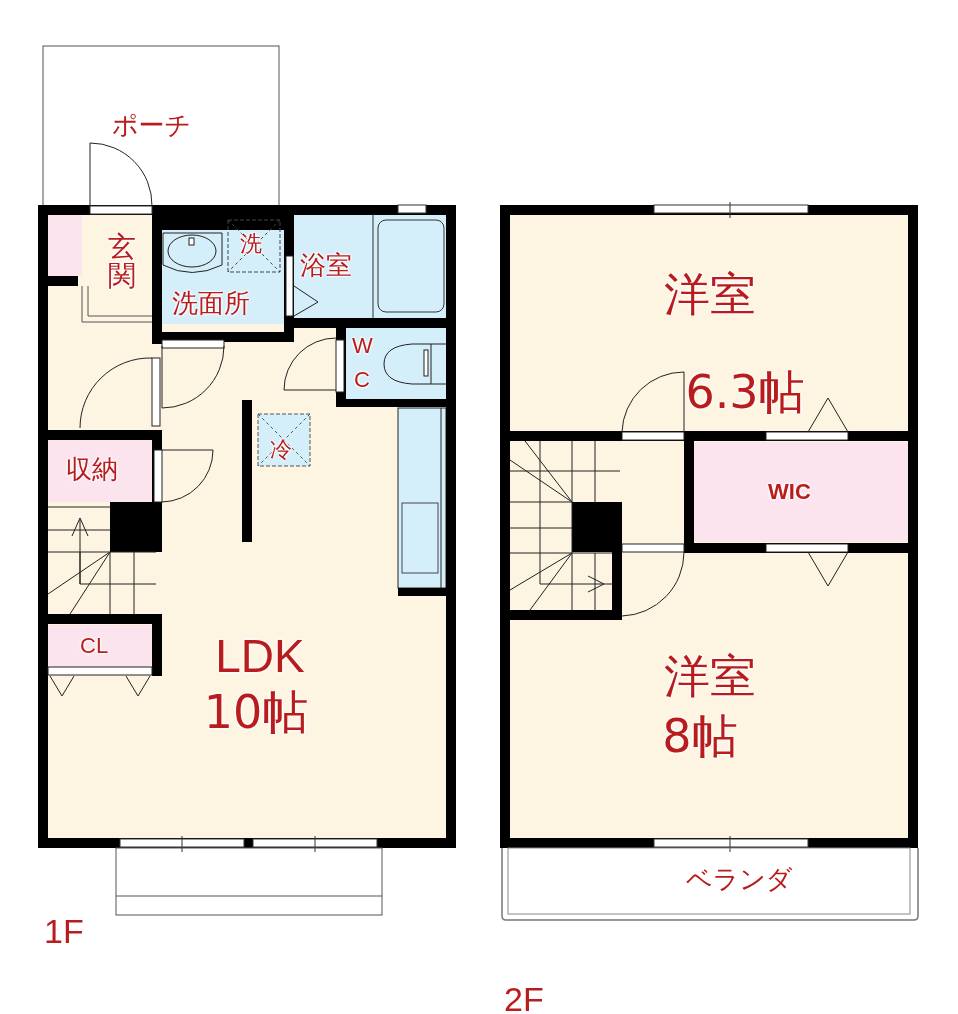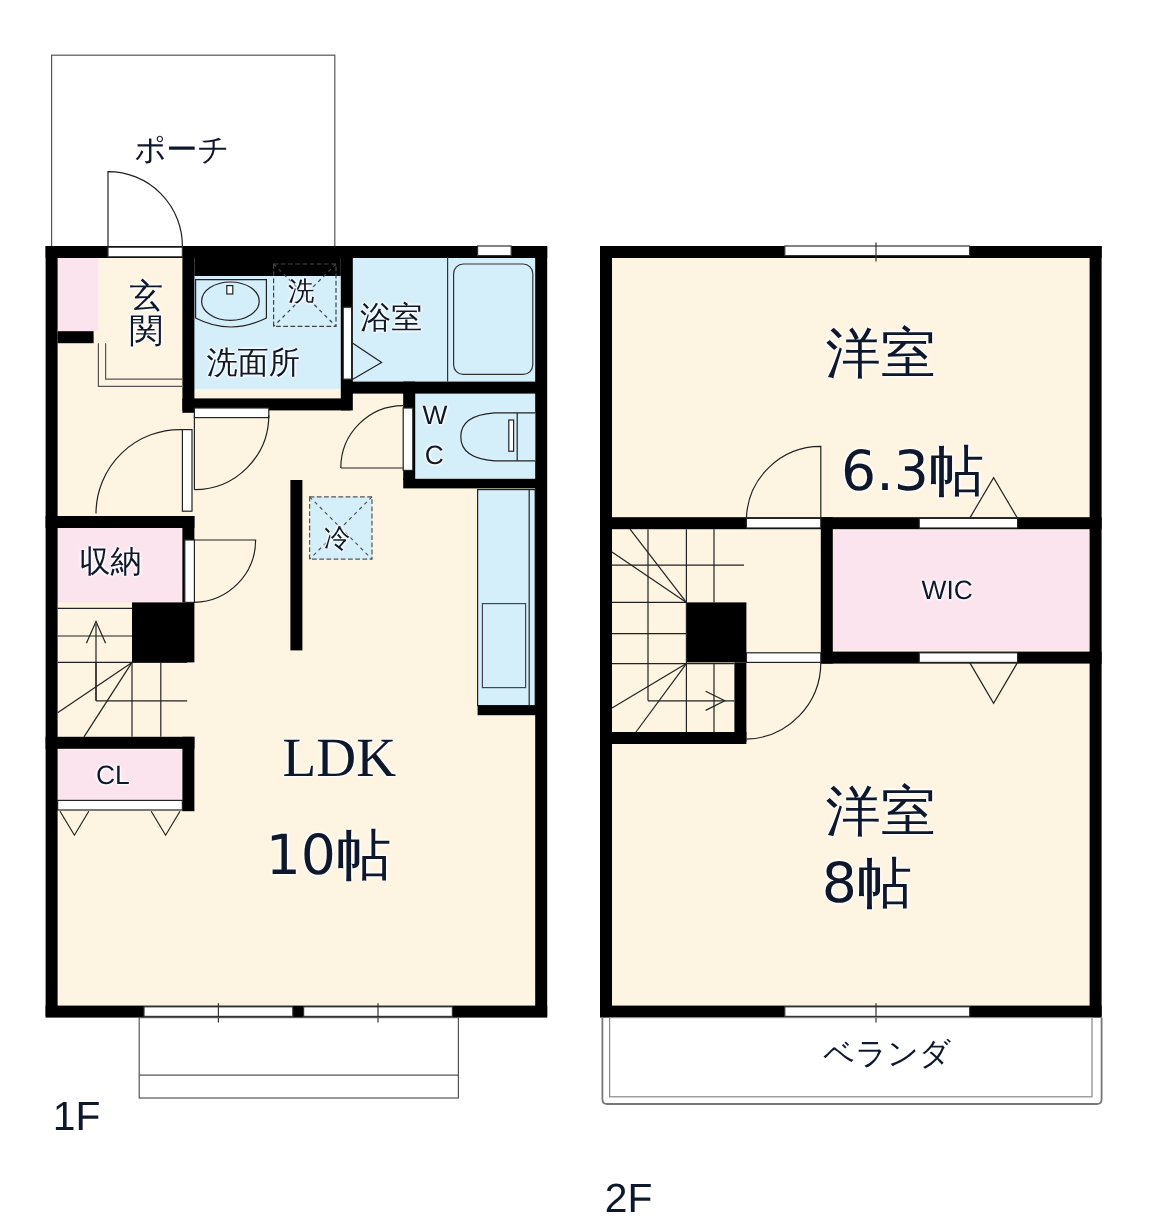--- a/index.html
+++ b/index.html
@@ -1,20 +1,20 @@
 <!DOCTYPE html>
 <html><head>
 <meta charset="utf-8">
 <style>
   html,body{margin:0;padding:0;background:#ffffff;}
   body{width:958px;height:1014px;position:relative;overflow:hidden;font-family:"DejaVu Sans","Liberation Sans",sans-serif;}
   svg{position:absolute;left:0;top:0;}
-  .lbl{position:absolute;color:#0f172a;text-align:center;white-space:nowrap;line-height:1.05;
+  .lbl{position:absolute;color:#b91c1c;text-align:center;white-space:nowrap;line-height:1.05;
        text-shadow:0 0 3px #fff,0 0 3px #fff,0 0 3px #fff,0 0 2px #fff;}
-  .big{font-size:46px;text-align:right;}
+  .big{font-size:46px;}
   .mid{font-size:26px;}
   .sm{font-size:22px;text-align:right;}
   .fl{font-size:34px;font-family:"Liberation Sans",sans-serif;margin-top:48px;}
 </style>
 </head>
 <body>
 
 <svg width="958" height="1014" viewBox="0 0 958 1014">
 
   <rect x="43" y="46" width="236" height="160" fill="none" stroke="#555" stroke-width="1"></rect>
@@ -179,23 +179,23 @@
 <div class="lbl mid" style="left:112px;top:112px;">ポーチ</div>
 <div class="lbl sm" style="left:100px;top:232px;width:36px;white-space:normal;font-size:28px;line-height:1.05;">玄関</div>
 <div class="lbl mid" style="left:172px;top:290px;">洗面所</div>
 <div class="lbl sm" style="left:240px;top:232px;">洗</div>
 <div class="lbl mid" style="left:300px;top:252px;">浴室</div>
 <div class="lbl sm" style="left:352px;top:334px;font-family:'Liberation Sans',sans-serif;">W</div>
 <div class="lbl sm" style="left:354px;top:368px;font-family:'Liberation Sans',sans-serif;">C</div>
 <div class="lbl sm" style="left:270px;top:438px;">冷</div>
 <div class="lbl mid" style="left:66px;top:456px;">収納</div>
 <div class="lbl sm" style="left:80px;top:634px;font-family:'Liberation Sans',sans-serif;">CL</div>
-<div class="lbl big" style="left:190px;top:608px;width:140px;font-family:Liberation Serif, serif;">LDK</div>
+<div class="lbl big" style="left:190px;top:632px;width:140px;font-family:Liberation Sans, sans-serif;">LDK</div>
 <div class="lbl big" style="left:186px;top:688px;width:140px;">10帖</div>
 <div class="lbl fl" style="left:44px;top:866px;">1F</div>
 
 <div class="lbl big" style="left:640px;top:270px;width:140px;">洋室</div>
 <div class="lbl big" style="left:670px;top:328px;width:150px;margin-top:40px;">6.3帖</div>
-<div class="lbl sm" style="left:768px;top:480px;font-family:'Liberation Sans',sans-serif;">WIC</div>
+<div class="lbl sm" style="left:768px;top:480px;font-family:'Liberation Sans',sans-serif;font-weight:bold;">WIC</div>
 <div class="lbl big" style="left:640px;top:652px;width:140px;">洋室</div>
 <div class="lbl big" style="left:640px;top:712px;width:120px;">8帖</div>
 <div class="lbl mid" style="left:640px;top:866px;margin-left:46px;">ベランダ</div>
 <div class="lbl fl" style="left:504px;top:934px;">2F</div>
 
 </body></html>

